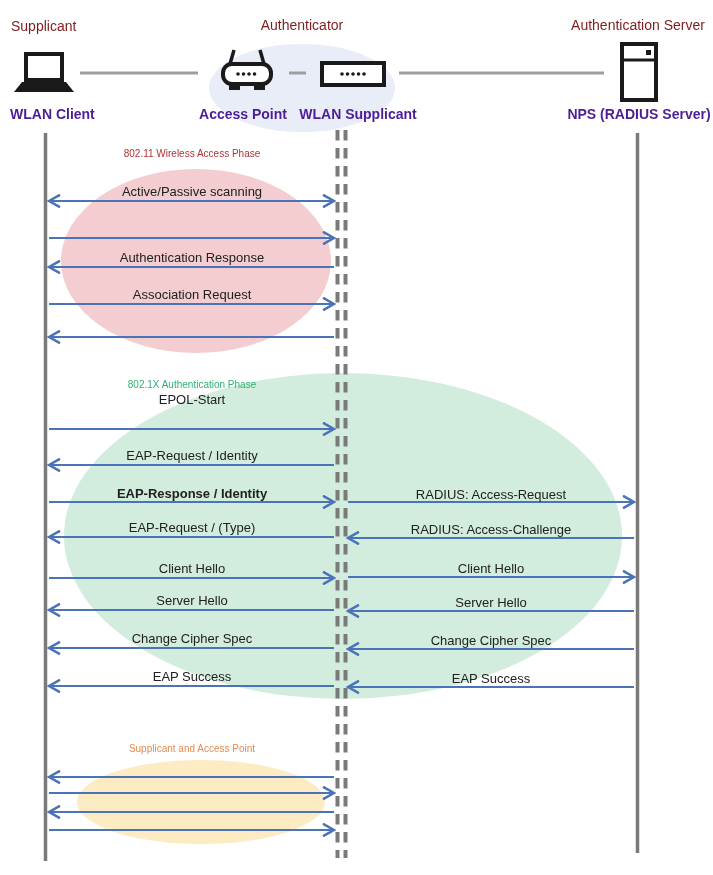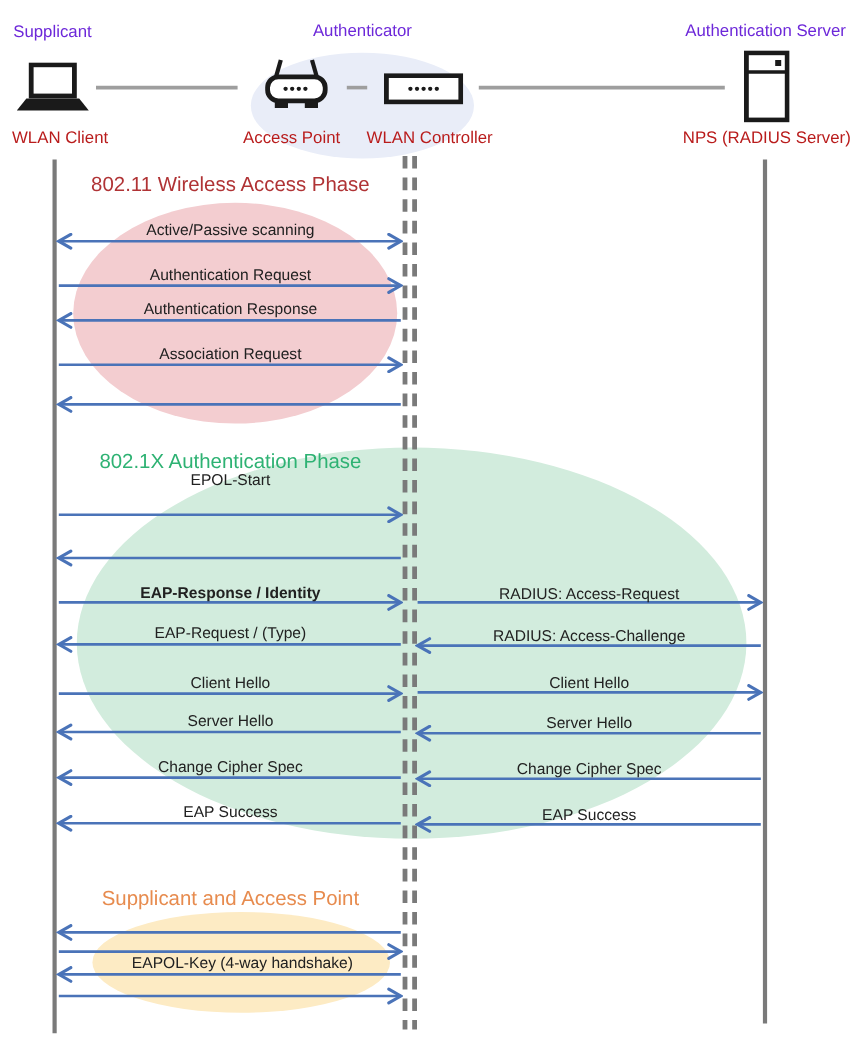--- a/index.html
+++ b/index.html
@@ -4,26 +4,26 @@
 <style>
   html,body{margin:0;padding:0;background:#ffffff;}
   .stage{
     position:relative;width:713px;height:875px;background:#ffffff;overflow:hidden;
     font-family:"Liberation Sans", sans-serif;color:var(--text,#212121);
   }
   .layer{position:absolute;left:0;top:0;}
   svg.diagram{z-index:1;}
   .labels{z-index:2;width:713px;height:875px;pointer-events:none;}
   .lbl{position:absolute;font-size:13px;line-height:15px;white-space:nowrap;}
-  .role{font-size:14px;color:#6d28d9;}
-  .device{font-size:14px;color:#b91c1c;}
+  .role{font-size:14px;color:#7f1d1d;}
+  .device{font-size:14px;color:#4c1d95;font-weight:bold;}
   .center{text-align:center;}
   .lane-left{left:46px;width:292px;text-align:center;}
   .lane-right{left:346px;width:290px;text-align:center;}
-  .phase-title{font-size:17px;}
+  .phase-title{font-size:10px;}
   .p1t{color:var(--phase1-title,#b03335);}
   .p2t{color:var(--phase2-title,#2eb273);}
   .p3t{color:var(--phase3-title,#e78b4e);}
   .icon{position:absolute;}
   
   .ellipse1{fill:var(--phase1-ellipse,#f3cdd0);}
   .ellipse2{fill:var(--phase2-ellipse,#d2ecdd);}
   .ellipse3{fill:var(--phase3-ellipse,#fdebc4);}
   .ellipseA{fill:var(--authenticator-ellipse,#e9edf8);}
   .lifeline{stroke:var(--lifeline,#7a7a7a);stroke-width:3.5;}
@@ -120,41 +120,40 @@
     </svg>
 
     <svg class="icon" style="left:620px;top:42px;" width="38" height="60" viewBox="0 0 38 60">
       <rect x="2" y="2" width="34" height="56" fill="#ffffff" class="ink" stroke-width="4"></rect>
       <line x1="2" y1="18" x2="36" y2="18" class="ink" stroke-width="3"></line>
       <rect x="26" y="8" width="5" height="5" fill="#1a1a1a"></rect>
     </svg>
 
     <div class="lbl device" style="left:10px;top:107px;">WLAN Client</div>
     <div class="lbl device center" style="left:183px;top:107px;width:120px;">Access Point</div>
-    <div class="lbl device center" style="left:298px;top:107px;width:120px;">WLAN Controller</div>
+    <div class="lbl device center" style="left:298px;top:107px;width:120px;">WLAN Supplicant</div>
     <div class="lbl device center" style="left:564px;top:107px;width:150px;">NPS (RADIUS Server)</div>
 
     <div class="lbl phase-title p1t lane-left" style="top:146px;">802.11 Wireless Access Phase</div>
     <div class="lbl lane-left" style="top:184px;">Active/Passive scanning</div>
-    <div class="lbl lane-left" style="top:221px;">Authentication Request</div>
     <div class="lbl lane-left" style="top:250px;">Authentication Response</div>
     <div class="lbl lane-left" style="top:287px;">Association Request</div>
 
     <div class="lbl phase-title p2t lane-left" style="top:377px;">802.1X Authentication Phase</div>
     <div class="lbl lane-left" style="top:392px;">EPOL-Start</div>
+    <div class="lbl lane-left" style="top:448px;">EAP-Request / Identity</div>
     <div class="lbl lane-left" style="top:486px;font-weight:bold;">EAP-Response / Identity</div>
     <div class="lbl lane-left" style="top:520px;">EAP-Request / (Type)</div>
     <div class="lbl lane-left" style="top:561px;">Client Hello</div>
     <div class="lbl lane-left" style="top:593px;">Server Hello</div>
     <div class="lbl lane-left" style="top:631px;">Change Cipher Spec</div>
     <div class="lbl lane-left" style="top:669px;">EAP Success</div>
 
     <div class="lbl lane-right" style="top:522px;">RADIUS: Access-Challenge</div>
     <div class="lbl lane-right" style="top:487px;">RADIUS: Access-Request</div>
     <div class="lbl lane-right" style="top:561px;">Client Hello</div>
     <div class="lbl lane-right" style="top:595px;">Server Hello</div>
     <div class="lbl lane-right" style="top:633px;">Change Cipher Spec</div>
     <div class="lbl lane-right" style="top:671px;">EAP Success</div>
 
     <div class="lbl phase-title p3t lane-left" style="top:741px;text-align:center;">Supplicant and Access Point</div>
-    <div class="lbl lane-left" style="top:795px;left:56px;">EAPOL-Key (4-way handshake)</div>
   </div>
 </div>
 
 </body></html>

